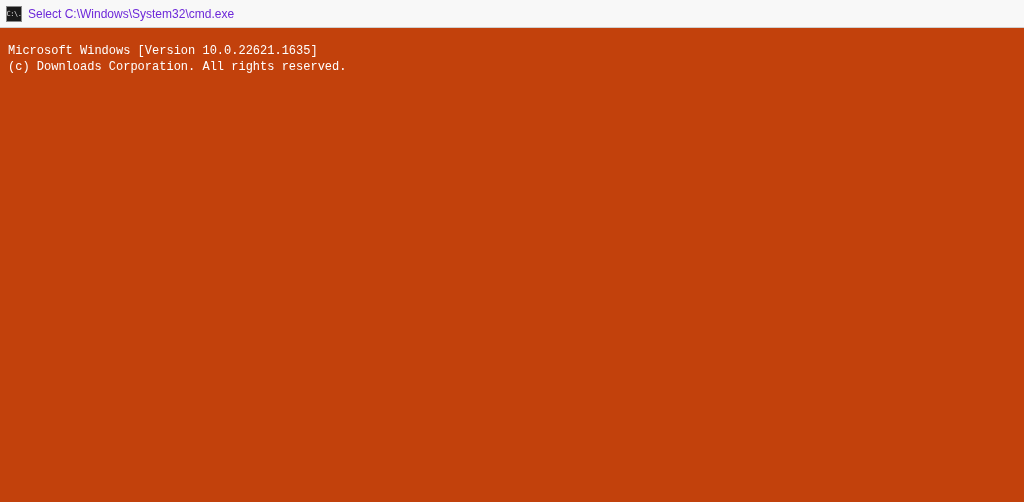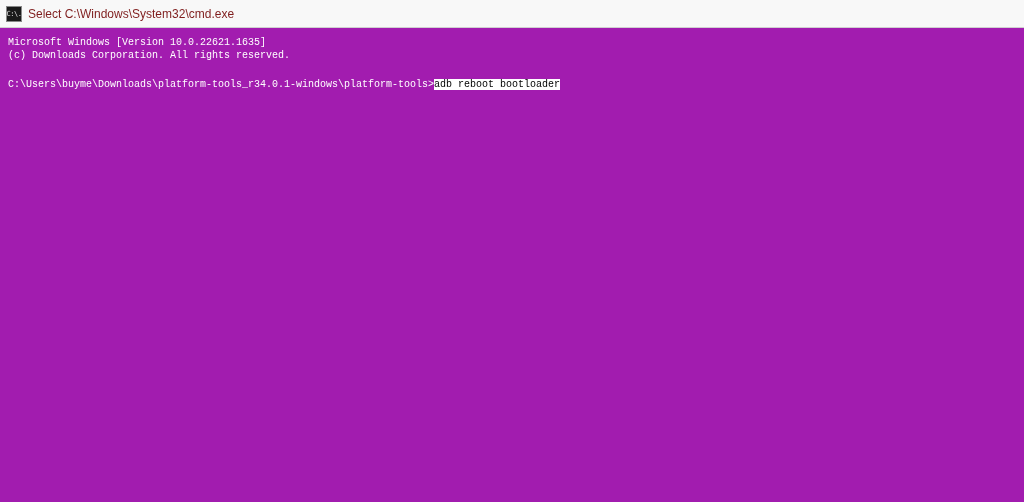--- a/index.html
+++ b/index.html
@@ -43,27 +43,27 @@
     }
     .titlebar-icon-text {
       color: #ddd;
       font-size: 7px;
       font-family: Consolas, monospace;
       letter-spacing: -0.5px;
     }
     .titlebar-text {
       font-family: 'Segoe UI', Tahoma, sans-serif;
       font-size: 12px;
-      color: #7f1d1d;
+      color: #6d28d9;
     }
     .terminal {
-      padding: 8px 8px;
-      background: #a21caf;
+      padding: 16px 8px;
+      background: #c2410c;
       color: #fff;
-      font-size: 10px;
+      font-size: 12px;
       line-height: 1.3;
       height: calc(100% - 28px);
       font-family: Consolas, 'Courier New', monospace;
     }
     .line {
       white-space: pre;
     }
     .prompt-line {
       white-space: pre;
       margin-top: 16px;
@@ -79,14 +79,13 @@
 <div class="titlebar">
   <div class="titlebar-icon">
     <span class="titlebar-icon-text">C:\.</span>
   </div>
   <span class="titlebar-text">Select C:\Windows\System32\cmd.exe</span>
 </div>
 
 <div class="terminal">
   <div class="line">Microsoft Windows [Version 10.0.22621.1635]</div>
   <div class="line">(c) Downloads Corporation. All rights reserved.</div>
-  <div class="prompt-line"><span>C:\Users\buyme\Downloads\platform-tools_r34.0.1-windows\platform-tools&gt;</span><span class="highlighted">adb reboot bootloader</span></div>
 </div>
 
 </body></html>

